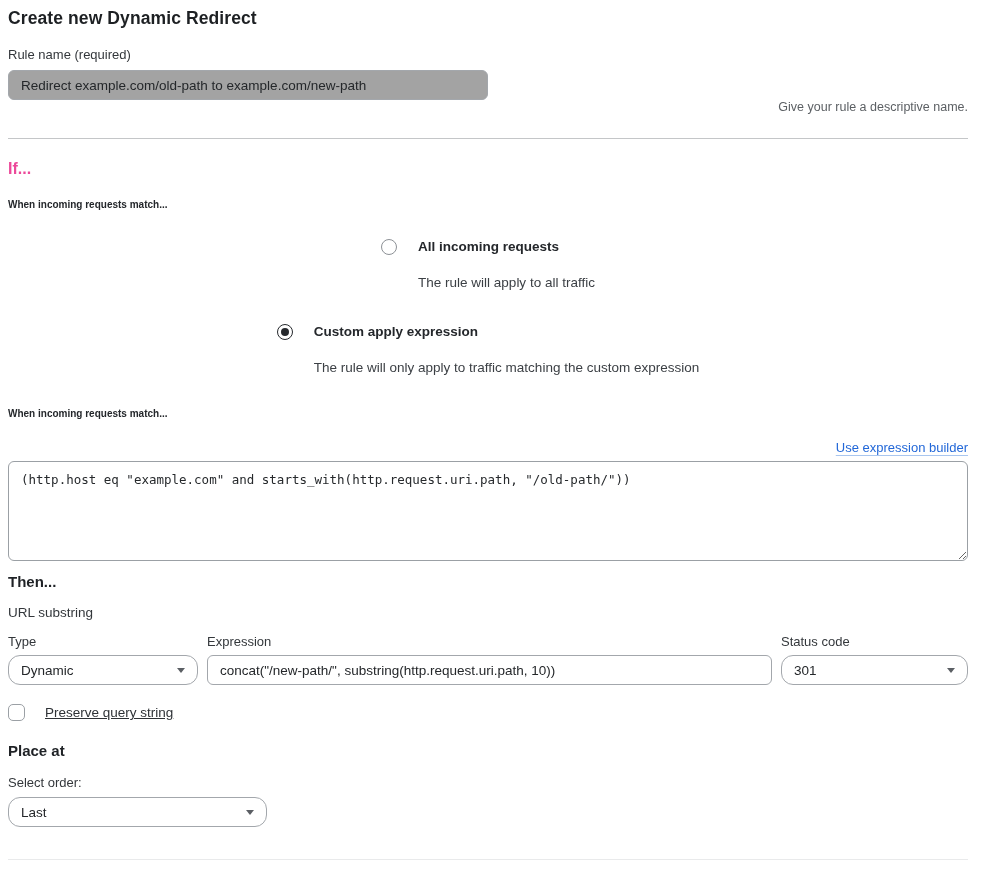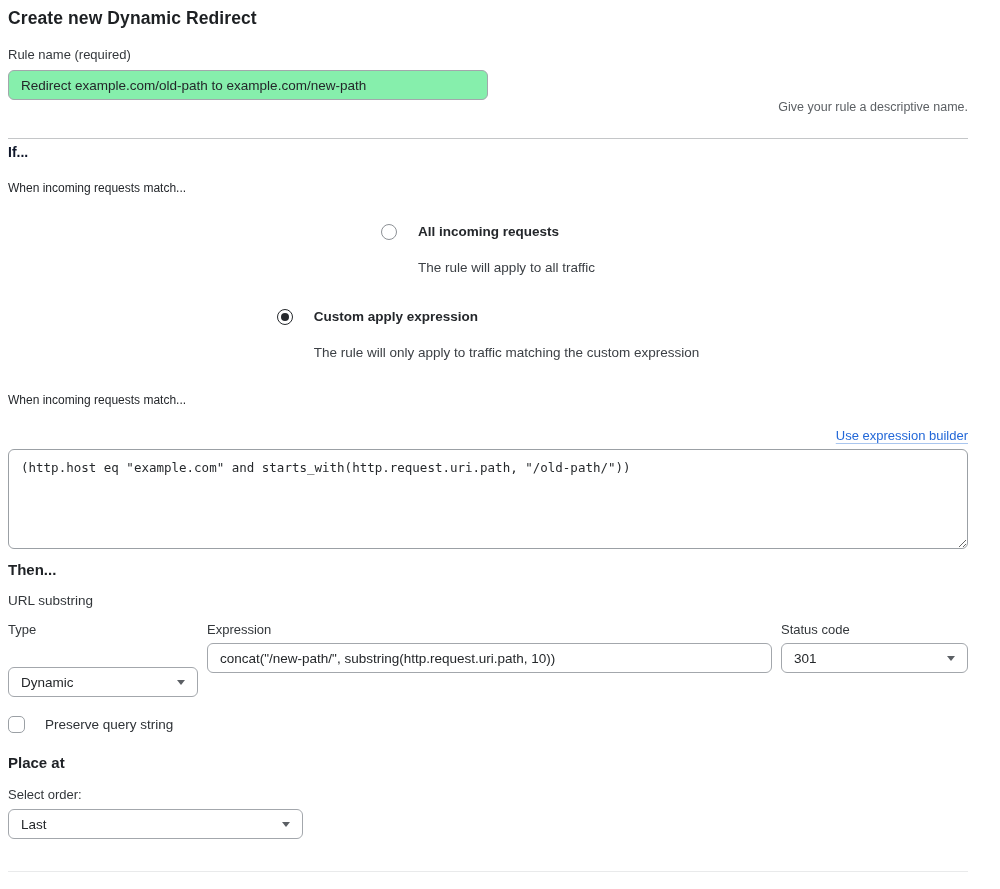--- a/index.html
+++ b/index.html
@@ -16,30 +16,30 @@
   h1.page-title {
     font-size: 17.5px; font-weight: 700; color: #1d2023;
     line-height: 20px; letter-spacing: .1px;
   }
 
   .field-label { margin-top: 19px; font-size: 13px; color: #33373b; }
   .text-input {
     display: block; margin-top: 8px; width: 480px; height: 30px;
     border: 1px solid #a3a7ac; border-radius: 6px;
     padding: 0 12px; font-size: 13.5px; color: #24272a;
-    font-family: "Liberation Sans", sans-serif; background: #86efac;
+    font-family: "Liberation Sans", sans-serif; background: #a3a3a3;
     outline: none;
   }
   .help-text { margin-top: 0; font-size: 12.5px; color: #5c6064; text-align: right; }
 
   .divider { border: none; border-top: 1px solid #c4c6c8; margin-top: 24px; }
   .divider.light { border-top-color: #e9eaeb; margin-top: 32px; }
 
-  .if-heading { margin-top: 5px; font-size: 14px; font-weight: 700; color: #0f172a; }
-  .match-heading { margin-top: 21px; font-size: 12px; font-weight: 400; color: #24272b; }
+  .if-heading { margin-top: 21px; font-size: 16px; font-weight: 700; color: #ec4899; }
+  .match-heading { margin-top: 21px; font-size: 10px; font-weight: 700; color: #24272b; }
 
   .radio-item { margin-top: 28px; display: flex; align-items: flex-start; justify-content: center; }
   .radio-item + .radio-item { margin-top: 32px; }
   .radio-circle {
     width: 16px; height: 16px; border-radius: 50%;
     border: 1px solid #8d9196; margin-top: 1px; flex: 0 0 16px;
     display: flex; align-items: center; justify-content: center; background: #fff;
     cursor: pointer;
   }
   .radio-item.checked .radio-circle { border-color: #26292d; }
@@ -63,26 +63,26 @@
     font-size: 12.5px; color: #26292c; line-height: 17px;
     outline: none;
   }
 
   .then-heading { margin-top: 12px; font-size: 15px; font-weight: 700; color: #1f2226; }
   .url-redirect-label { margin-top: 15px; font-size: 13.5px; color: #33373b; }
 
   .fields-row { margin-top: 14px; display: flex; gap: 9px; }
   .field-col { display: flex; flex-direction: column; }
   .field-col .col-label { font-size: 13px; color: #33373b; margin-bottom: 6px; }
-  .col-type { width: 190px; gap: 24px; }
+  .col-type { width: 190px; }
   .col-expression { flex: 1; }
   .col-status { width: 187px; }
 
   .select-box {
-    height: 30px; border: 1px solid #a3a7ac; border-radius: 6px;
+    height: 30px; border: 1px solid #a3a7ac; border-radius: 12px;
     background: #fff; display: flex; align-items: center;
     padding: 3px 12px; font-size: 13.5px; color: #24272a; cursor: pointer;
     justify-content: space-between;
   }
   .caret-down {
     width: 0; height: 0;
     border-left: 4.5px solid transparent; border-right: 4.5px solid transparent;
     border-top: 5.5px solid #5b5f64;
   }
   .expression-input {
@@ -90,25 +90,25 @@
     padding: 0 12px; font-size: 13.5px; color: #24272a;
     font-family: "Liberation Sans", sans-serif; width: 100%;
     outline: none;
   }
 
   .checkbox-row { margin-top: 19px; display: flex; align-items: center; }
   .checkbox {
     width: 17px; height: 17px; border: 1px solid #9ba0a5; border-radius: 5px;
     background: #fff; cursor: pointer; flex: 0 0 17px;
   }
-  .checkbox-label { margin-left: 20px; font-size: 13.5px; color: #2e3236; }
+  .checkbox-label { margin-left: 20px; font-size: 13.5px; color: #2e3236; text-decoration: underline; }
 
   .place-at-heading { margin-top: 21px; font-size: 15px; font-weight: 700; color: #1f2226; }
   .select-order-label { margin-top: 16px; font-size: 13px; color: #33373b; }
-  .order-select { margin-top: 7px; width: 295px; }
+  .order-select { margin-top: 7px; width: 259px; }
 
   .footer-actions {
     margin-top: 30px; display: flex; justify-content: flex-end; gap: 9px;
   }
   .btn {
     height: 30px; border: none; border-radius: 5px;
     font-family: "Liberation Sans", sans-serif; font-size: 13.5px;
     padding: 0 14px; cursor: pointer; line-height: 30px;
   }
   .btn-secondary { background: #d7d7d7; color: #26292d; }

